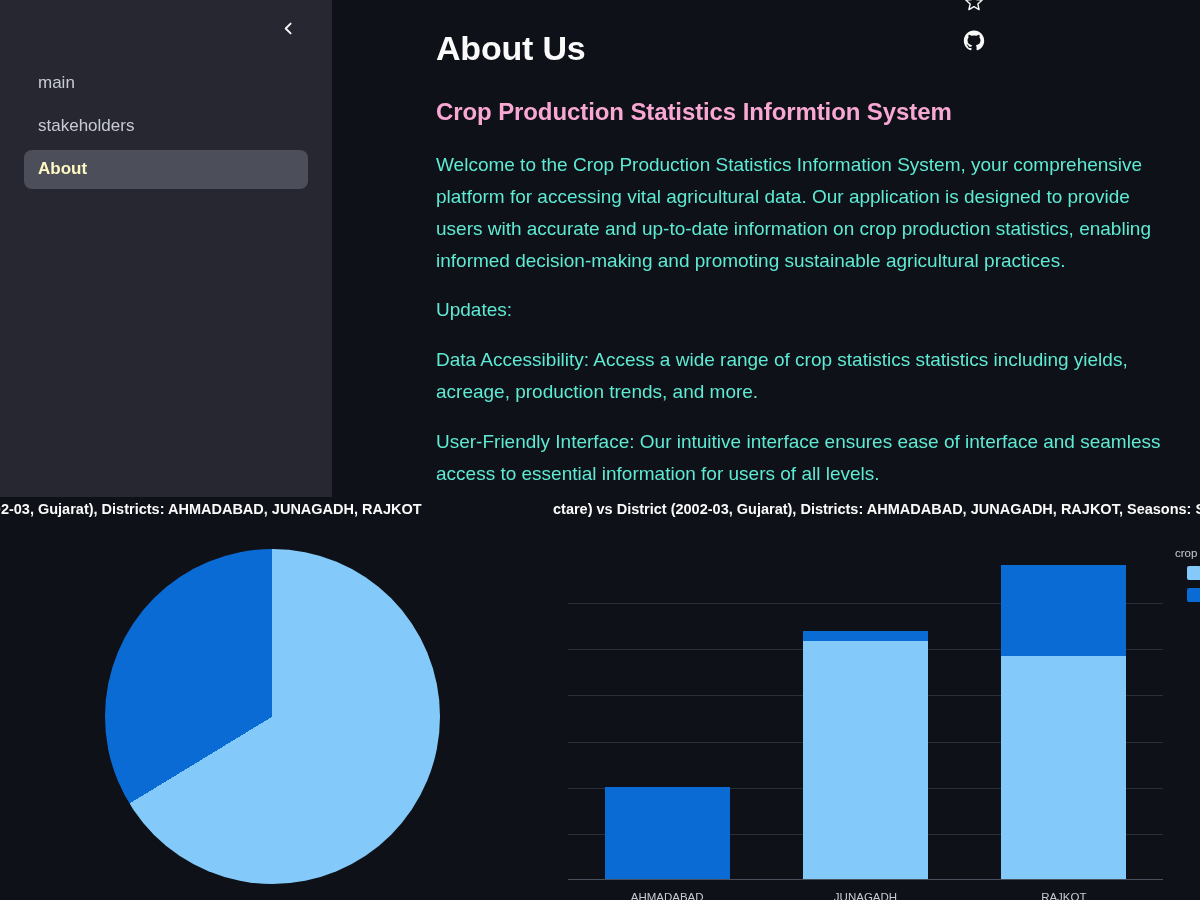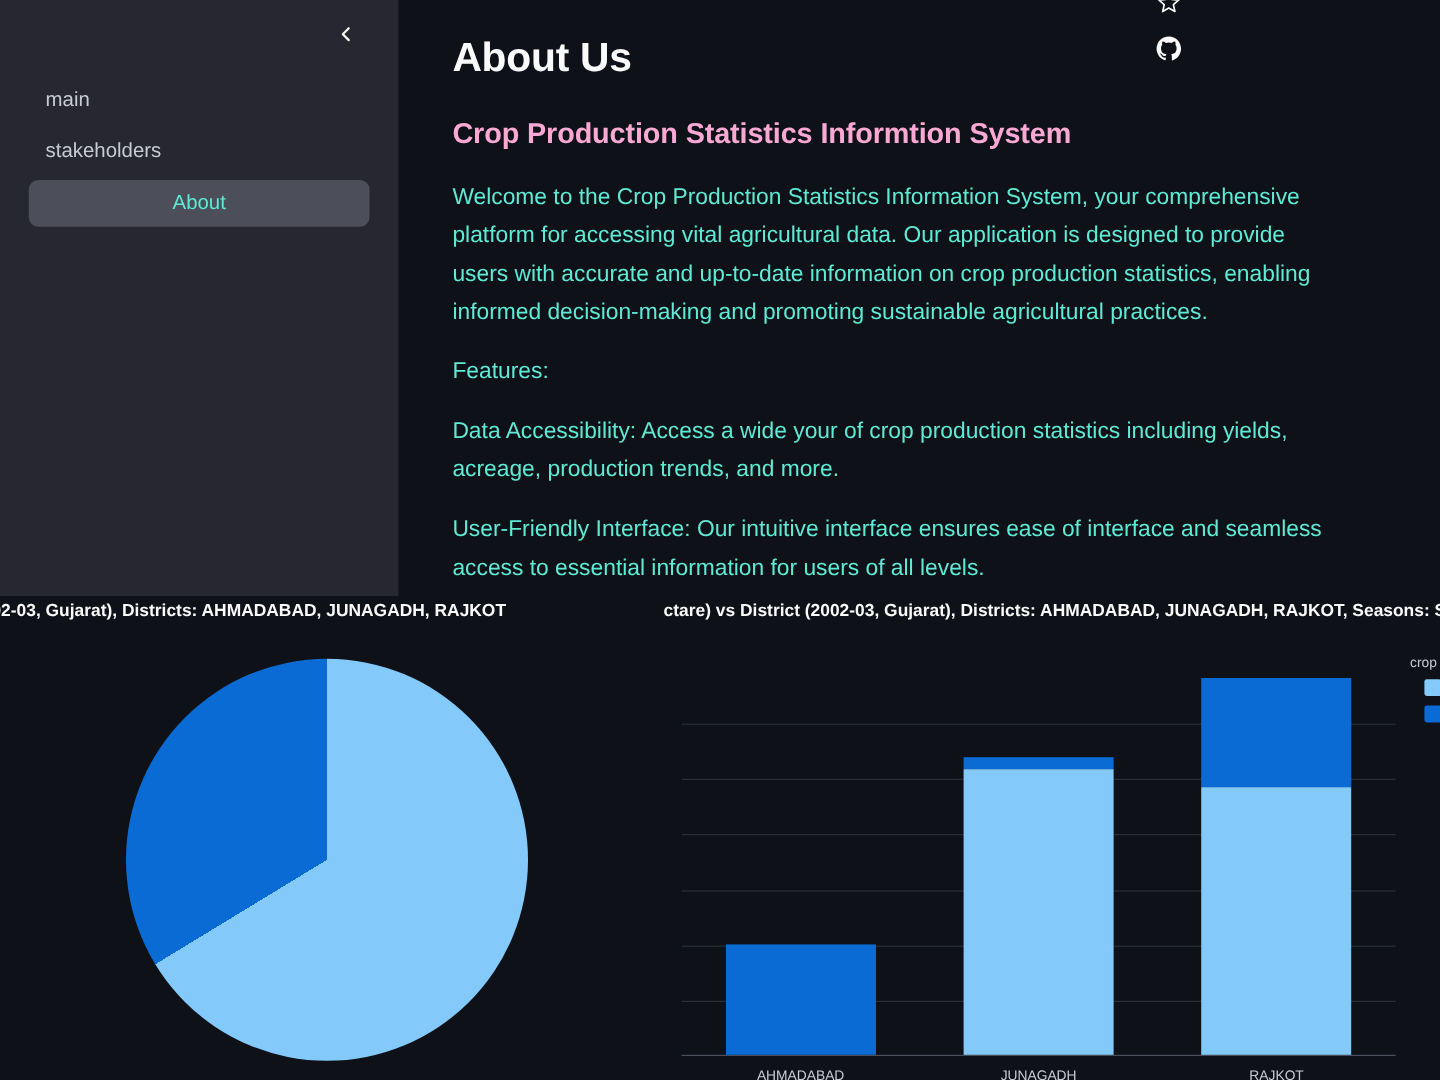--- a/index.html
+++ b/index.html
@@ -30,23 +30,22 @@
     margin: 0 24px 4px 24px;
     padding: 8px 14px;
     border-radius: 8px;
     font-size: 17px;
     color: #C8CBD3;
     line-height: 1.35;
     cursor: pointer;
   }
   .nav-item.selected {
     background: #4C4E5A;
-    color: #5eead4;
-    font-weight: 400;
-    text-align: center;
+    color: #fef9c3;
+    font-weight: 700;
   }
 
   
   #header {
     position: absolute; right: 13px; top: 0;
     height: 52px; width: 420px;
     display: flex; align-items: center; justify-content: flex-end;
     gap: 18px; padding-right: 6px;
     z-index: 6;
     flex-direction: column;
@@ -54,21 +53,21 @@
   #share-button {
     color: #FAFAFA; font-size: 14px; font-weight: 600;
     cursor: pointer; letter-spacing: .1px;
   }
   .hdr-icon { color: #FAFAFA; cursor: pointer; display:flex; align-items:center; }
 
   
   #main {
     position: absolute; left: 332px; top: 0;
     width: 868px; height: 520px;
-    padding: 28px 36px 0 45px;
+    padding: 28px 36px 0 104px;
     overflow: hidden;
     z-index: 1;
   }
   #page-title {
     font-size: 34px; font-weight: 700; color: #FAFAFA;
     letter-spacing: -0.2px; line-height: 1.2;
     margin-bottom: 28px;
   }
   #subtitle {
     font-size: 24px; font-weight: 700; color: #f9a8d4;
@@ -122,22 +121,22 @@
 </style>
 </head>
 <body>
 
 <div id="root">
 
   <div id="main">
     <div id="page-title">About Us</div>
     <div id="subtitle">Crop Production Statistics Informtion System</div>
     <p class="para">Welcome to the Crop Production Statistics Information System, your comprehensive platform for accessing vital agricultural data. Our application is designed to provide users with accurate and up-to-date information on crop production statistics, enabling informed decision-making and promoting sustainable agricultural practices.</p>
-    <p class="para">Features:</p>
-    <p class="para">Data Accessibility: Access a wide your of crop production statistics including yields, acreage, production trends, and more.</p>
+    <p class="para">Updates:</p>
+    <p class="para">Data Accessibility: Access a wide range of crop statistics statistics including yields, acreage, production trends, and more.</p>
     <p class="para">User-Friendly Interface: Our intuitive interface ensures ease of interface and seamless access to essential information for users of all levels.</p>
     <p class="para">Real-Time Updates: Stay informed with real-time updates on crop production statistics, ensuring you have th</p>
   </div>
 
   <div id="header">
     <span id="share-button">Share</span>
     <span class="hdr-icon">
       <svg width="20" height="20" viewBox="0 0 24 24" fill="none" stroke="currentColor" stroke-width="1.7" stroke-linejoin="round">
         <polygon points="12,2.6 14.9,9 21.8,9.7 16.6,14.3 18.1,21.1 12,17.6 5.9,21.1 7.4,14.3 2.2,9.7 9.1,9"></polygon>
       </svg>

